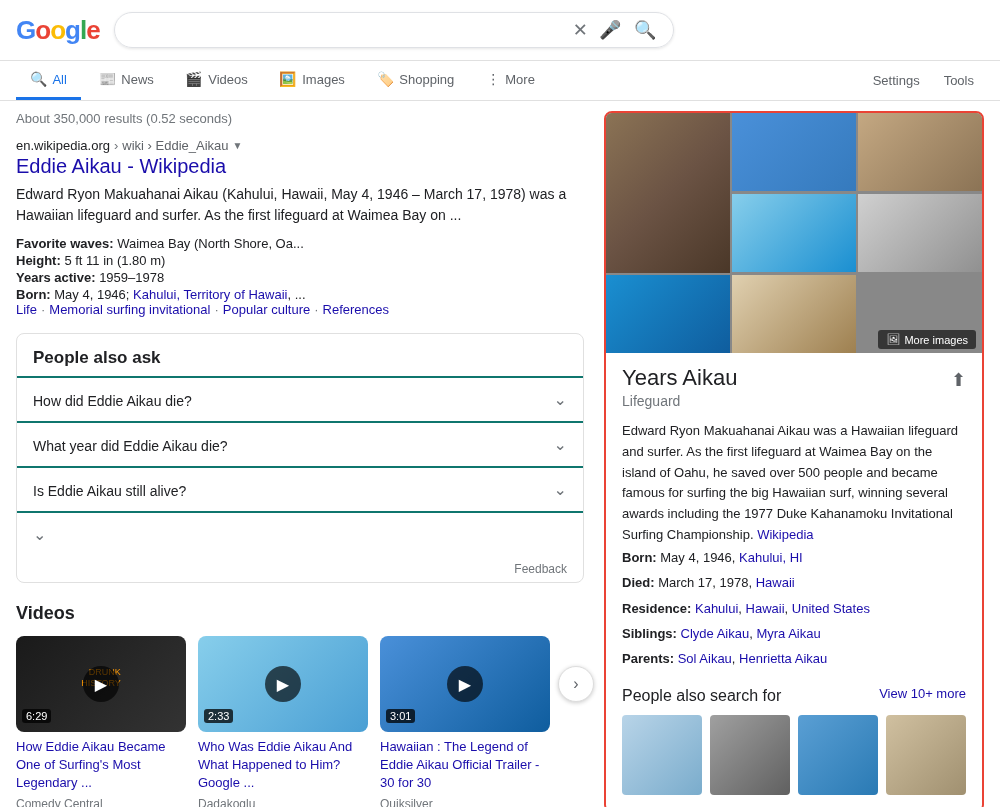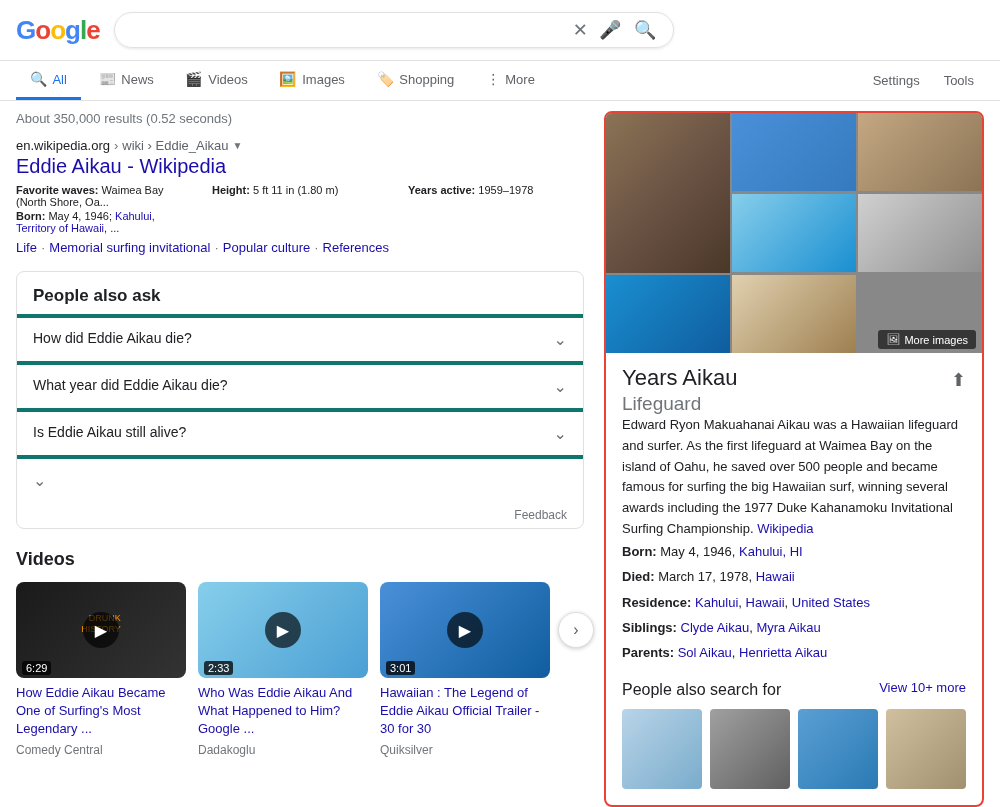--- a/index.html
+++ b/index.html
@@ -125,24 +125,24 @@
       margin-bottom: 6px;
     }
     .wiki-desc {
       font-size: 14px;
       color: #202124;
       line-height: 1.5;
       margin-bottom: 10px;
     }
     .wiki-facts {
       display: grid;
-      grid-template-columns: 1fr 1fr 1fr;
+      grid-template-columns: 1fr;
       gap: 2px 20px;
-      font-size: 11px;
-      margin-bottom: 6px;
+      font-size: 13px;
+      margin-bottom: 0;
     }
     .wiki-fact-label { font-weight: bold; }
     .wiki-links {
       font-size: 13px;
       color: #1a0dab;
       display: flex;
       gap: 4px;
       flex-wrap: wrap;
     }
     .wiki-links a { color: #1a0dab; text-decoration: none; cursor: pointer; }
@@ -155,24 +155,24 @@
       margin-bottom: 20px;
       overflow: hidden;
     }
     .paa-title {
       font-size: 17px;
       font-weight: bold;
       padding: 14px 16px 8px;
     }
     .paa-item {
       display: flex;
-      align-items: flex-start;
+      align-items: flex-end;
       justify-content: space-between;
       padding: 12px 16px;
-      border-top: 4px solid #0f766e;
+      border-top: 2px solid #0f766e;
       cursor: pointer;
       font-size: 14px;
     }
     .paa-chevron { color: #70757a; font-size: 16px; }
     .paa-feedback {
       text-align: right;
       padding: 6px 16px;
       font-size: 12px;
       color: #70757a;
       cursor: pointer;
@@ -220,21 +220,21 @@
       background: rgba(0,0,0,0.65);
       border-radius: 50%;
       display: flex;
       align-items: center;
       justify-content: center;
       color: #fff;
       font-size: 16px;
     }
     .video-duration {
       position: absolute;
-      bottom: 3px;
+      bottom: 9px;
       left: 6px;
       background: rgba(0,0,0,0.75);
       color: #fff;
       font-size: 11px;
       padding: 1px 4px;
       border-radius: 3px;
     }
     .video-title {
       font-size: 13px;
       color: #1a0dab;
@@ -314,22 +314,23 @@
     }
     .kp-body {
       padding: 12px 16px;
     }
     .kp-name {
       font-size: 22px;
       font-weight: 400;
       margin-bottom: 2px;
     }
     .kp-subtitle {
-      font-size: 19px;
+      font-size: 14px;
       color: #70757a;
+      margin-bottom: 12px;
     }
     .kp-share {
       float: right;
       color: #5f6368;
       cursor: pointer;
       font-size: 18px;
       margin-top: 4px;
     }
     .kp-desc {
       font-size: 13px;
@@ -479,20 +480,21 @@
     <div class="results-info">About 350,000 results (0.52 seconds)</div>
 
     <div class="wiki-result">
       <div class="wiki-url">
         <span class="domain">en.wikipedia.org</span>
         <span style="color:#70757a;">›</span>
         <span class="breadcrumb">wiki › Eddie_Aikau</span>
         <span style="color:#70757a; cursor:pointer; font-size:10px;">▼</span>
       </div>
       <div class="wiki-title">Eddie Aikau - Wikipedia</div>
+      <div class="wiki-desc">Edward Ryon Makuahanai Aikau (Kahului, Hawaii, May 4, 1946 – March 17, 1978) was a Hawaiian lifeguard and surfer. As the first lifeguard at Waimea Bay on ...</div>
       <div class="wiki-facts">
         <div>
           <span class="wiki-fact-label">Favorite waves: </span>
           <span>Waimea Bay (North Shore, Oa...</span>
         </div>
         <div>
           <span class="wiki-fact-label">Height: </span>
           <span>5 ft 11 in (1.80 m)</span>
         </div>
         <div>

